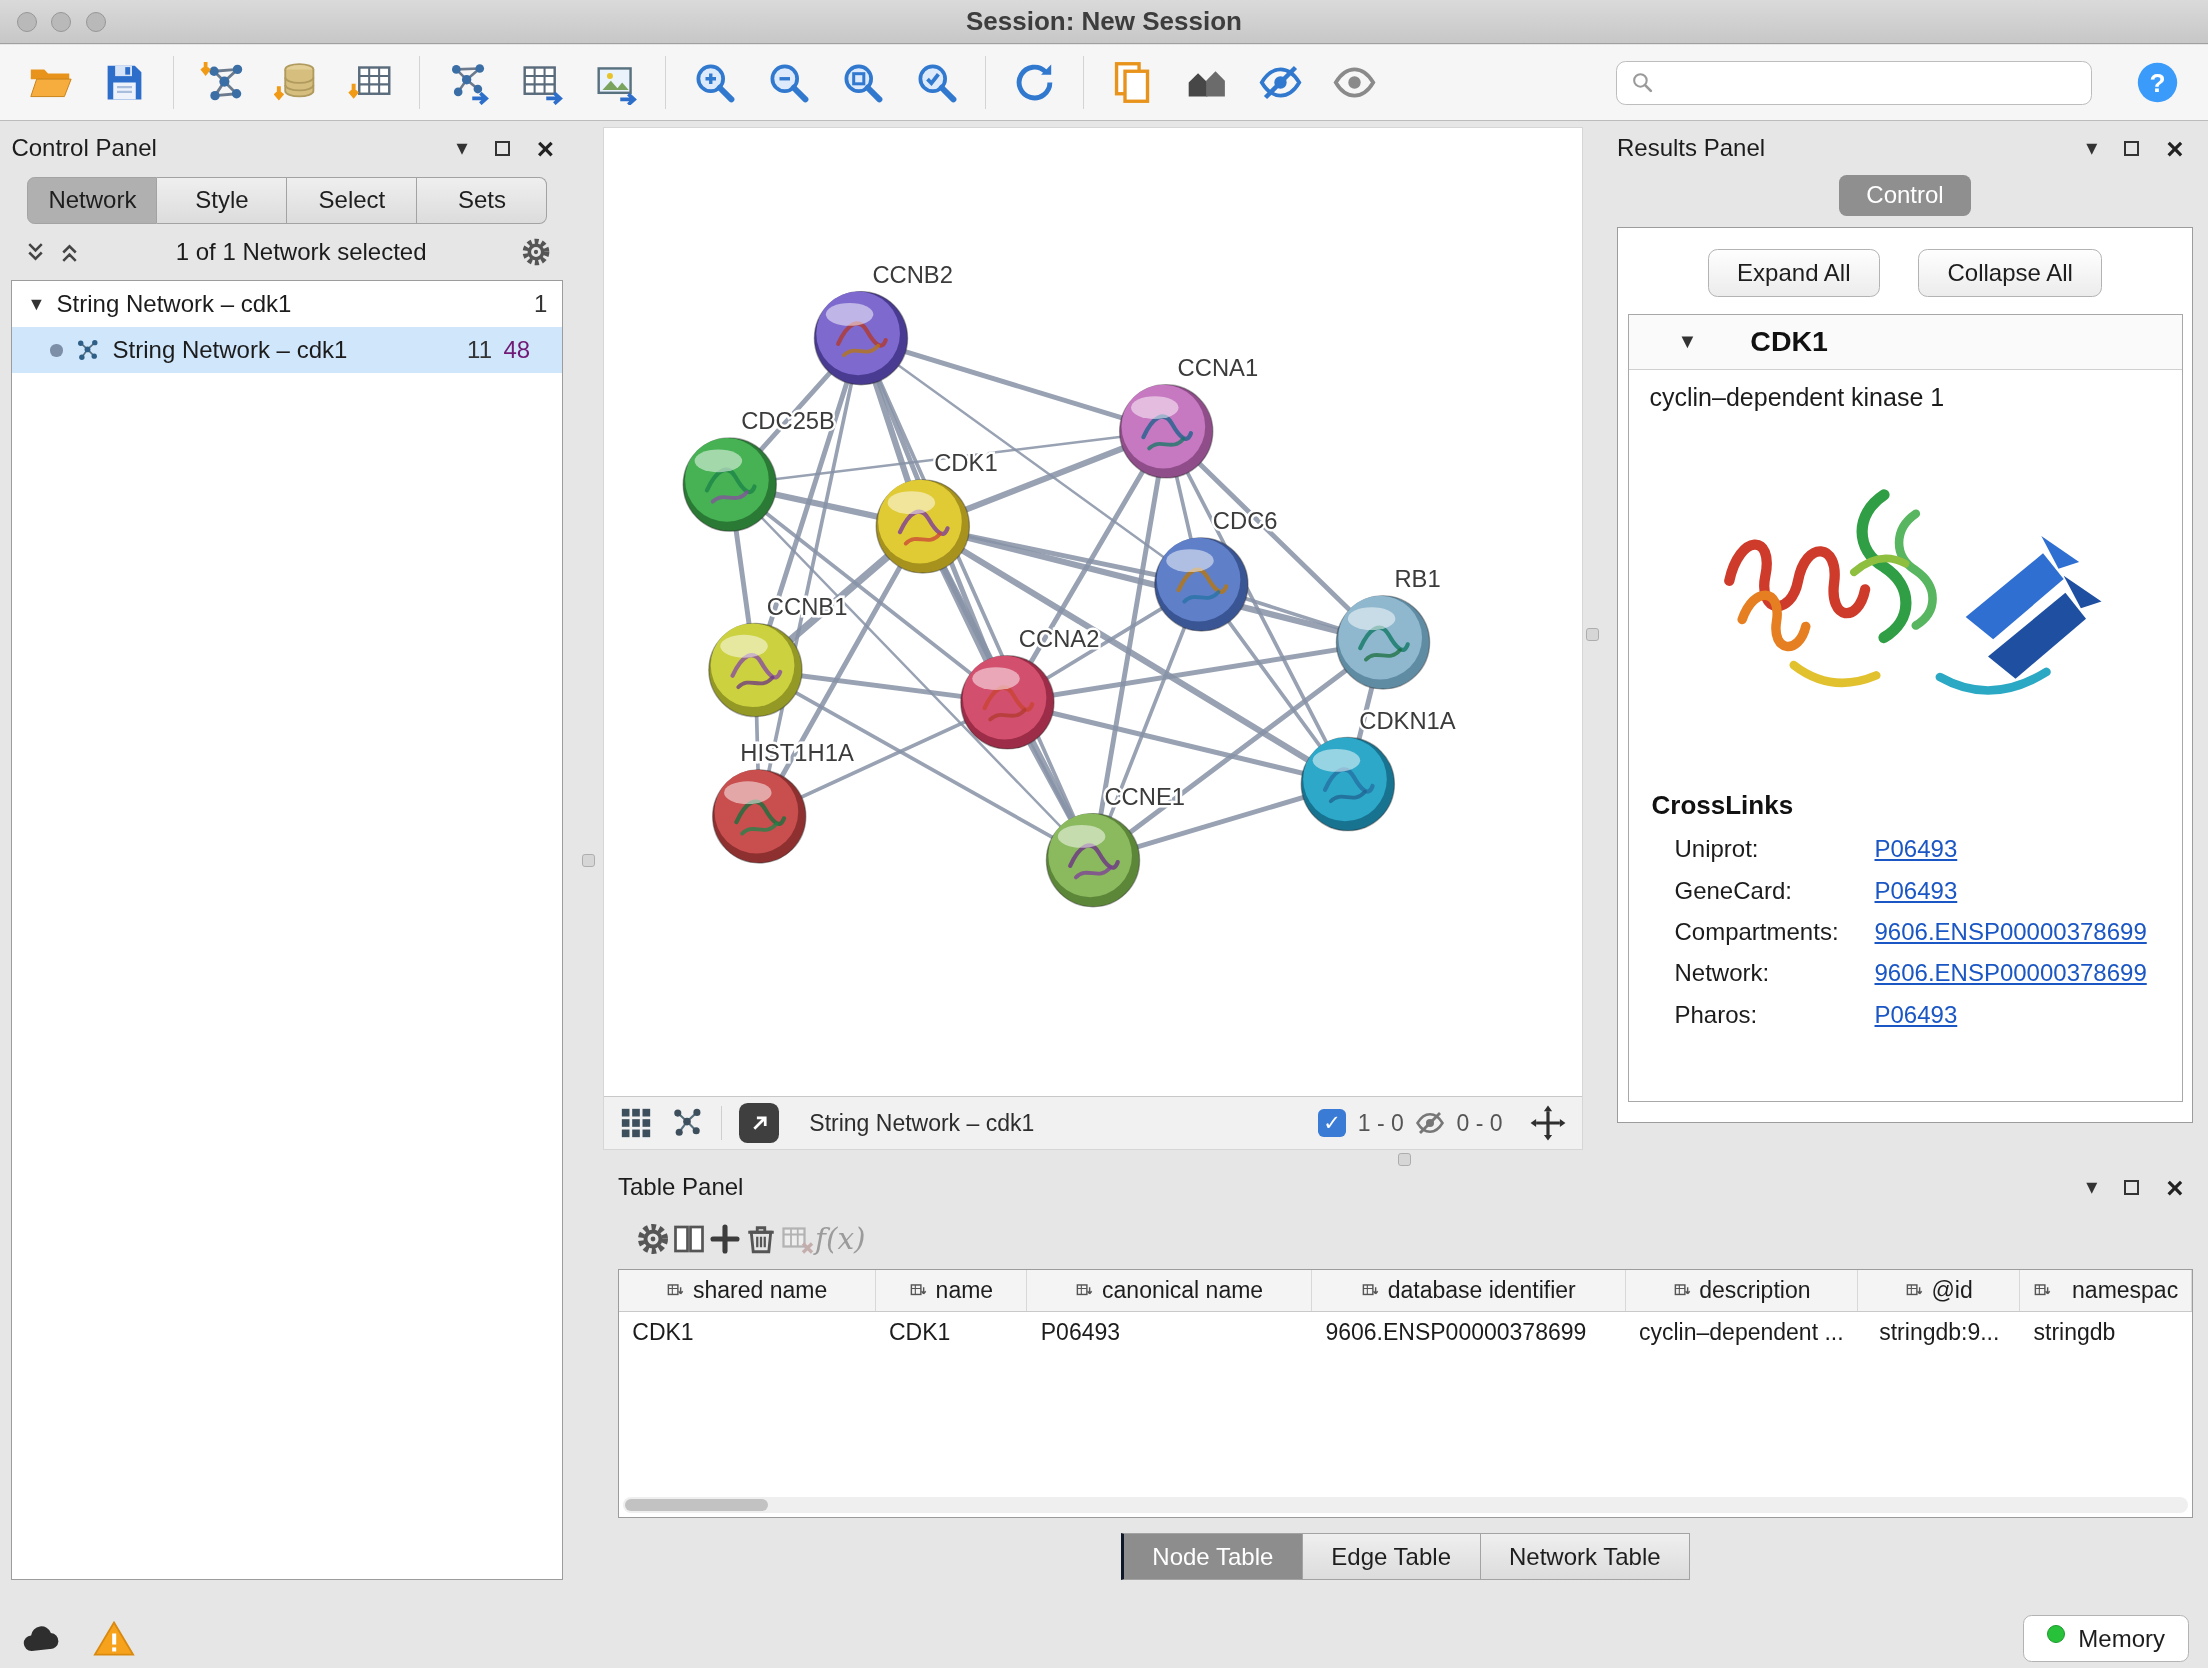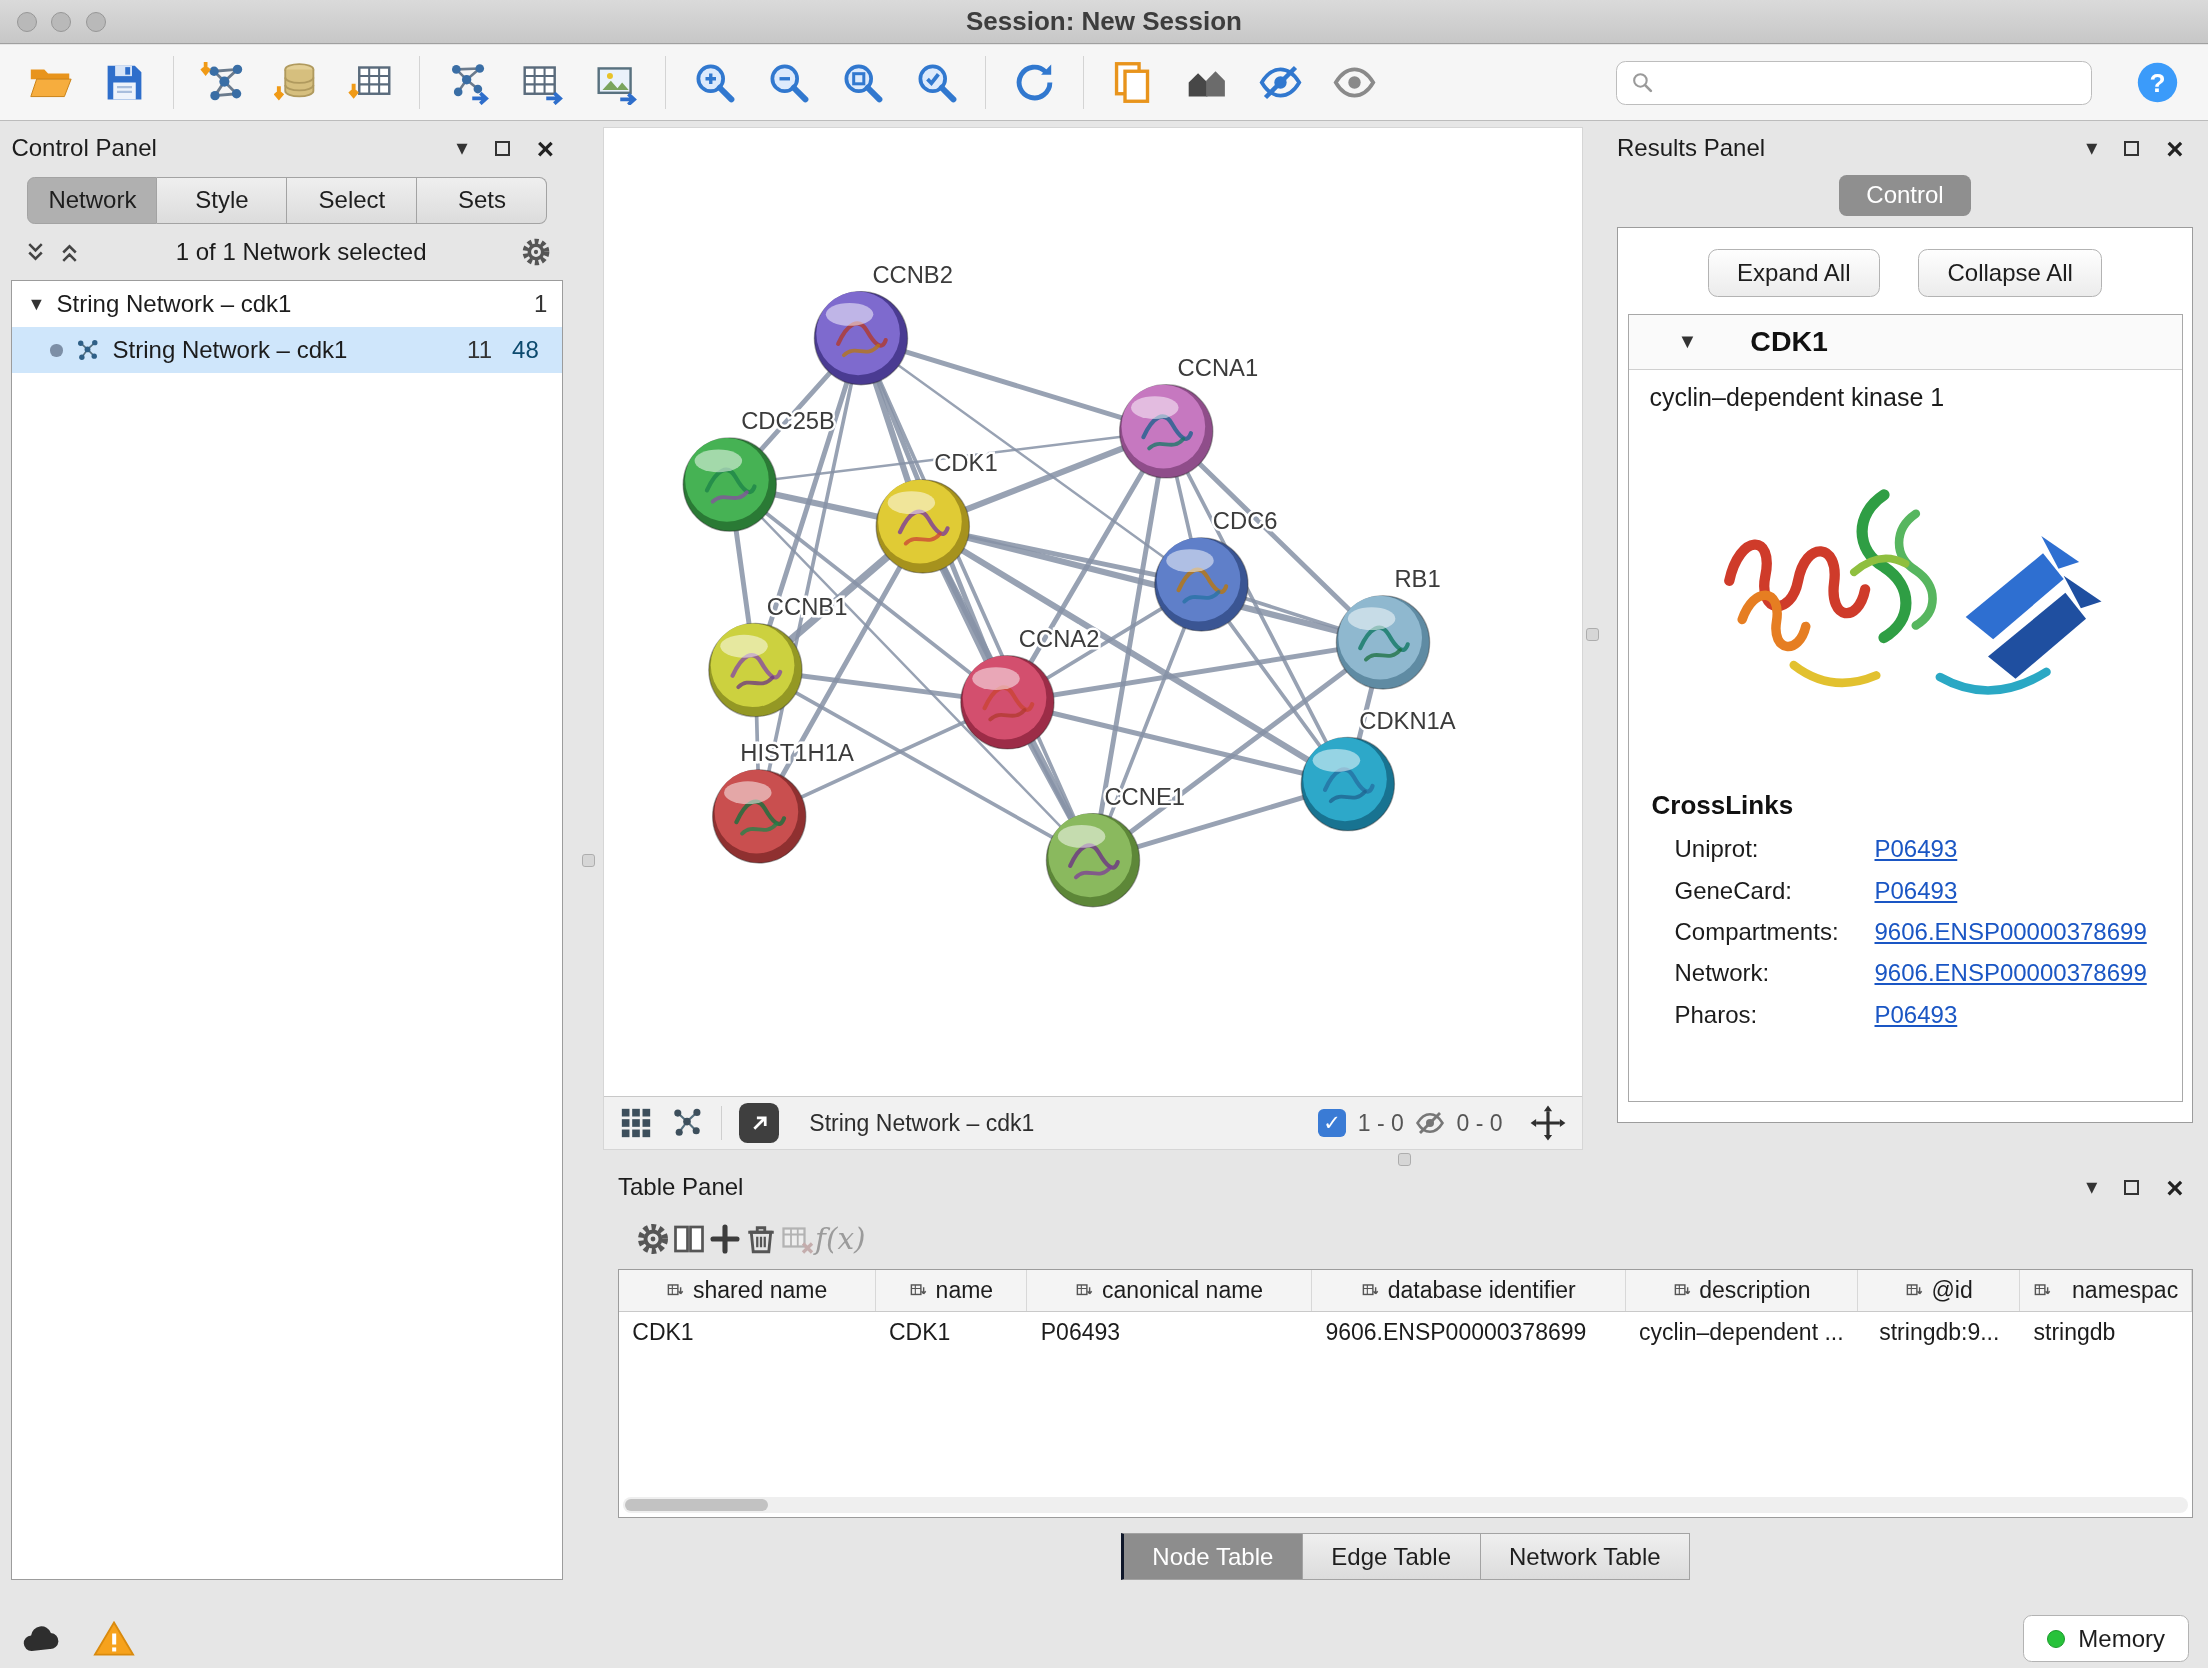--- a/index.html
+++ b/index.html
@@ -38,21 +38,21 @@
   .tab:last-child{border-radius:0 7.6px 7.6px 0}
   .tab.selected{background:#b0b0b0}
   .cp-subrow{display:flex;align-items:center;height:49px;padding:0 11.4px;gap:9.5px}
   .cp-subrow .sel-text{flex:1;text-align:center;font-size:24px;color:#1c1c1c}
   .tree-box{flex:1;background:#fff;border:1px solid #9c9c9c;margin-top:3.8px;overflow:hidden}
   .tree-row{display:flex;align-items:center;height:46px;font-size:24px;padding:0 15px;gap:11.4px;color:#1c1c1c}
   .tree-row.selected{background:#cfe6fb}
   .tree-caret{font-size:18px;color:#333}
   .tree-dot{width:12.4px;height:12.4px;border-radius:50%;background:#7d8fa6;margin-left:23px}
   .tree-count{margin-left:auto;color:#333}
-  .tree-count2{width:44px;text-align:center;color:#0c4a6e}
+  .tree-count2{width:44px;text-align:left;color:#701a75}
 
   
   .canvas-area{position:absolute;left:603px;top:127px;width:980px;height:1023px;background:#fff;border:1px solid #d6d6d6;display:flex;flex-direction:column}
   #network-svg{width:978px;height:968px}
   .canvas-toolbar{height:53px;background:#f1f1f1;border-top:1px solid #c8c8c8;display:flex;align-items:center;padding:0 15px;gap:17px;font-size:23px;color:#333}
   .ct-sep{width:1px;height:34px;background:#cfcfcf}
   .ct-export{width:40px;height:40px;background:#3f3f3f;border-radius:8.6px;display:flex;align-items:center;justify-content:center}
   .ct-title{margin-left:13.3px;color:#2d2d2d}
   .ct-right{margin-left:auto;display:flex;align-items:center;gap:11.4px;color:#555}
   .ct-check{width:28.5px;height:28.5px;background:#3a7bd5;border-radius:5.7px;color:#fff;font-size:21px;display:flex;align-items:center;justify-content:center}
@@ -89,21 +89,21 @@
   .hscroll-track{position:absolute;left:3.8px;right:3.8px;bottom:3.8px;height:16px;background:#efefef;border-radius:8.6px}
   .hscroll-thumb{position:absolute;left:1.9px;top:1.9px;height:12.4px;width:143px;background:#c2c2c2;border-radius:6.7px}
   .tp-tabs{display:flex;justify-content:center;margin-top:15px}
   .tp-tab{font-size:24px;padding:8.6px 28.5px;background:linear-gradient(#efefef,#dcdcdc);border:1px solid #a3a3a3;border-left:none;color:#1e1e1e}
   .tp-tab:first-child{border-left:3px solid #0f172a}
   .tp-tab.selected{background:#8d8d8d;color:#fff}
 
   
   .statusbar{position:absolute;left:0;top:1609px;width:2208px;height:59px;display:flex;align-items:center;padding:0 19px;gap:28.5px}
   .sb-icon svg{width:44px;height:44px}
-  .memory-btn{margin-left:auto;display:flex;align-items:center;gap:13.3px;border:1px solid #b3b3b3;background:#fff;border-radius:8.6px;padding:8.6px 23px;font-size:24px;color:#1d1d1d}
+  .memory-btn{margin-left:auto;display:flex;align-items:flex-start;gap:13.3px;border:1px solid #b3b3b3;background:#fff;border-radius:8.6px;padding:8.6px 23px;font-size:24px;color:#1d1d1d}
   .memory-dot{width:18px;height:18px;border-radius:50%;background:#27c23a;border:1px solid #1c9a2c}
 
   .splitter-dot{position:absolute;width:13.3px;height:13.3px;background:#d6d6d6;border:1px solid #adadad;border-radius:2.9px}
 </style>
 </head>
 <body>
 
 <div class="titlebar">
   <div class="lights">
     <div class="light"></div>

